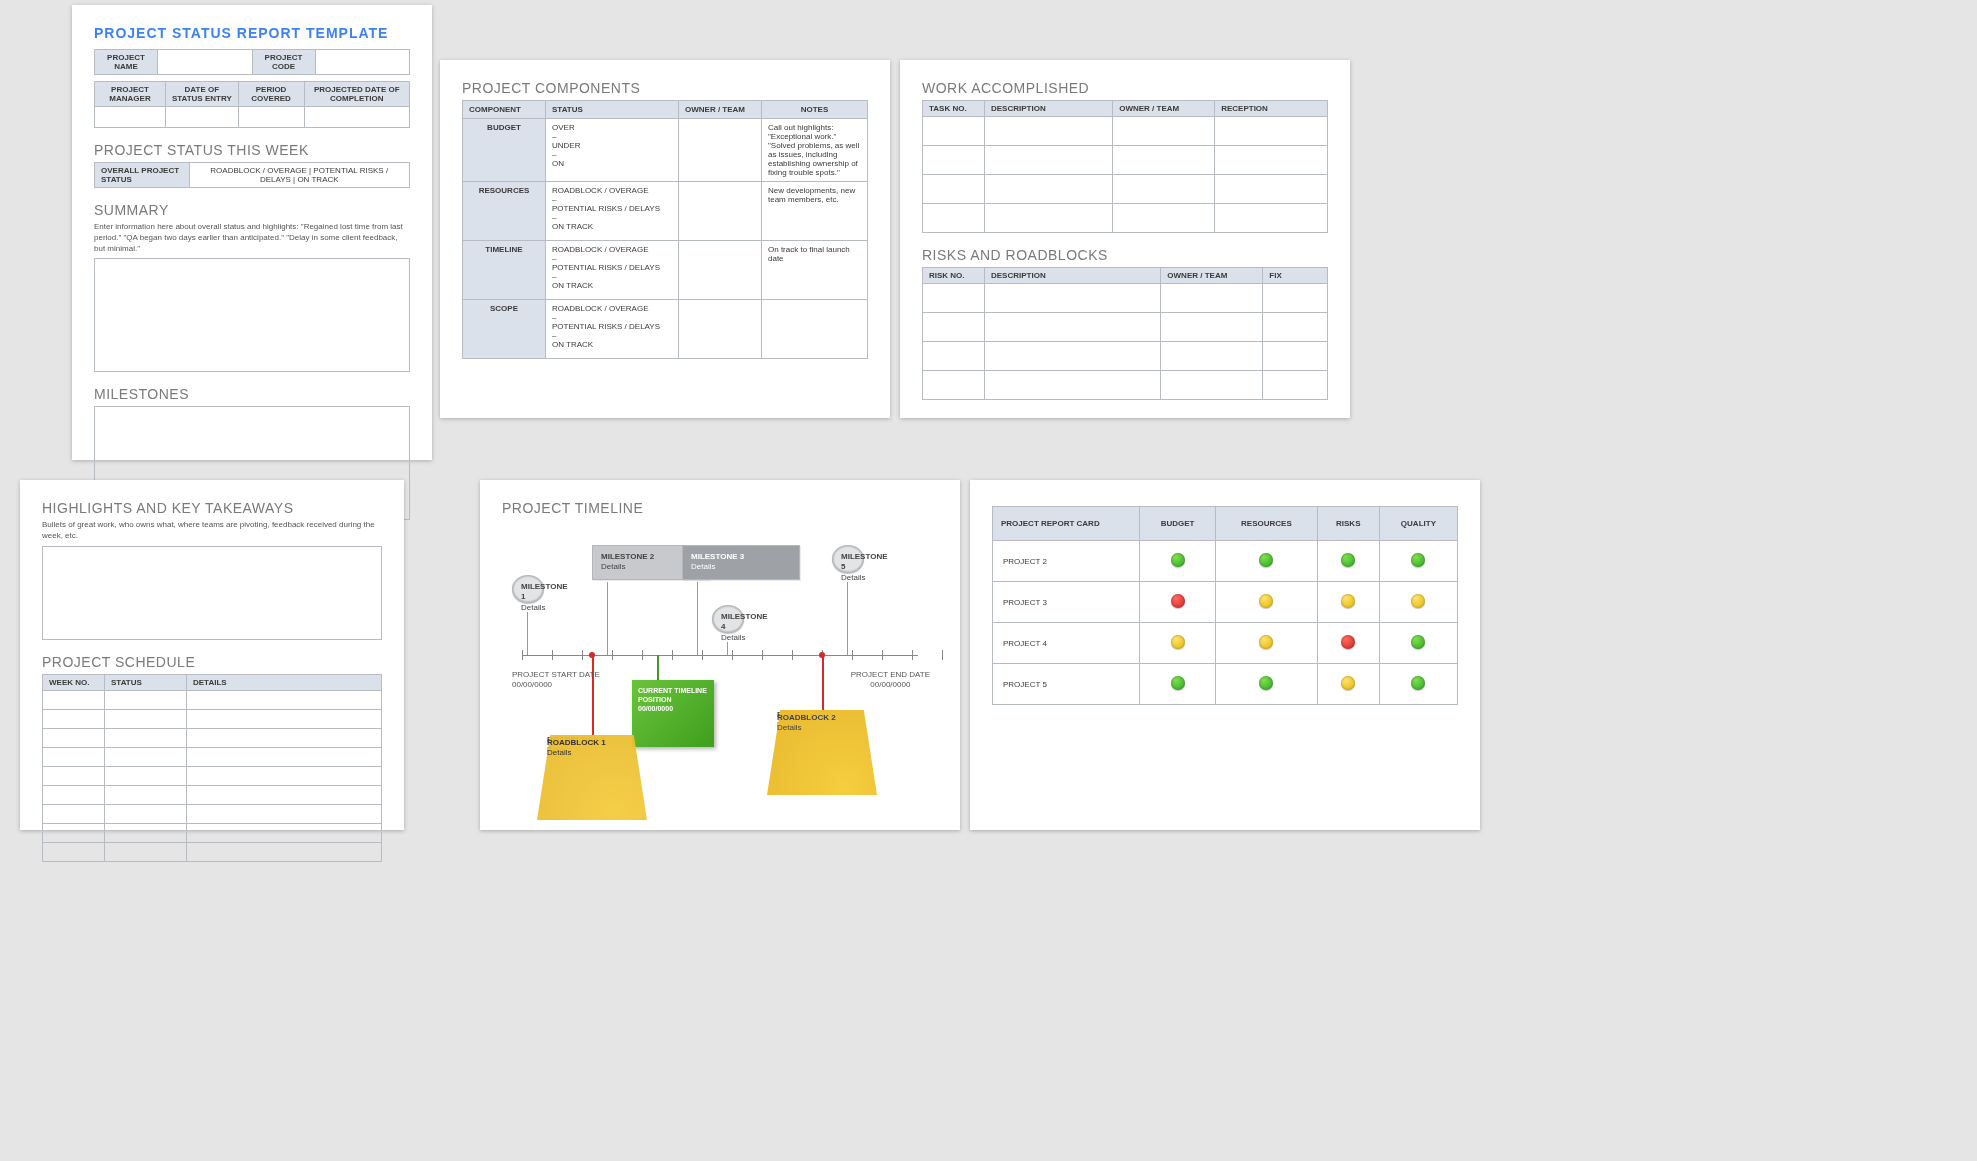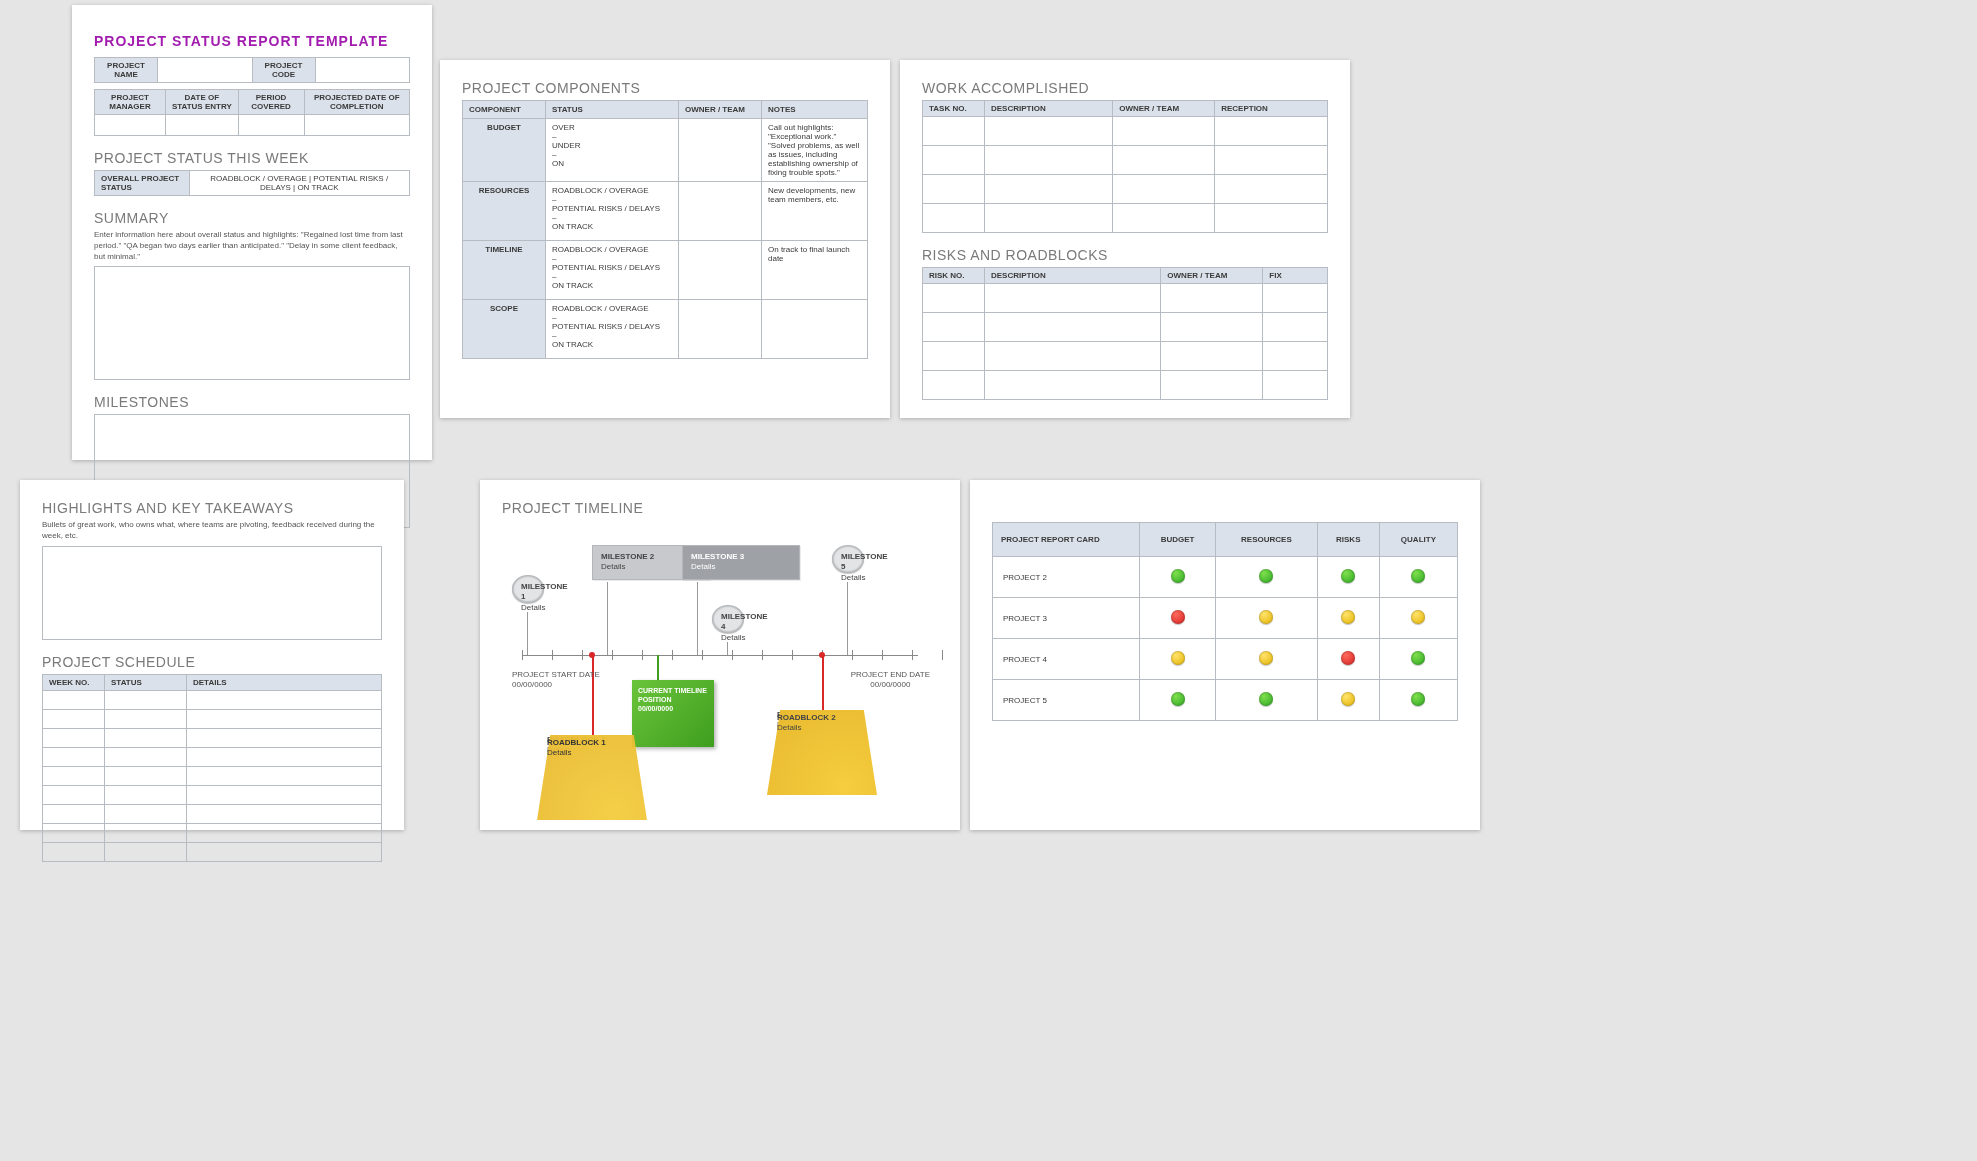--- a/index.html
+++ b/index.html
@@ -1,19 +1,19 @@
 <!DOCTYPE html>
 <html><head>
 <meta charset="utf-8">
 <style>
 html,body{margin:0;padding:0;background:#e5e5e5;font-family:"Segoe UI",Arial,sans-serif;font-size:10px;color:#444}
 .stage{width:1977px;height:1161px;position:relative}
 .card{position:absolute;background:#fff;box-shadow:0 1px 4px rgba(0,0,0,.25)}
 .pad{padding:18px 22px}
-.title{font-size:14px;font-weight:600;color:#a21caf;letter-spacing:1px;margin:10px 0 8px}
+.title{font-size:14px;font-weight:600;color:#3b82f6;letter-spacing:1px;margin:2px 0 8px}
 table{border-collapse:collapse;width:100%}
 th,td{border:1px solid #b7bcc3;font-size:8px;color:#3a3a3a;text-align:left;vertical-align:top}
 th{background:#dbe1ea;font-weight:600;padding:4px 6px;text-align:center}
 td{padding:4px 6px}
 .rowhead{background:#dbe1ea;font-weight:600;text-align:center;width:70px}
 .sect{font-size:14px;font-weight:500;color:#7a7a7a;letter-spacing:.5px;margin:14px 0 4px}
 .hint{font-size:8px;color:#555;line-height:1.35;margin:2px 0}
 .box{border:1px solid #b7bcc3;height:110px;margin-top:4px}
 .box.tall{height:112px}
 .thin th,.thin td{padding:3px 5px}
@@ -97,21 +97,21 @@
 
 <div class="card" style="left:440px;top:60px;width:450px;height:358px">
  <div class="pad">
   <div class="sect" style="margin-top:2px">PROJECT COMPONENTS</div>
   <table>
    <tbody>
             <tr>
     <th style="width:60px;text-align:left;padding-left:6px">COMPONENT</th>
     <th style="width:120px;text-align:left;padding-left:6px">STATUS</th>
     <th style="width:70px;text-align:left;padding-left:6px">OWNER / TEAM</th>
-    <th style="text-align:left;padding-left:6px">NOTES</th>
+    <th style="text-align:center;padding-left:6px">NOTES</th>
    </tr>
    <tr>
               <td class="rowhead">BUDGET</td>
               <td style="white-space:pre-line;height:50px">OVER
 –
 UNDER
 –
 ON</td>
               <td></td>
               <td>Call out highlights: "Exceptional work." "Solved problems, as well as issues, including establishing ownership of fixing trouble spots."</td>
@@ -338,21 +338,21 @@
    <div class="rb-lbl" style="left:275px;top:193px"><b>ROADBLOCK 2</b><br><span>Details</span></div>
 
    <div class="cap" style="left:10px;top:150px"><span>PROJECT START DATE</span><br><span>00/00/0000</span></div>
    <div class="cap" style="right:8px;top:150px;text-align:center"><span>PROJECT END DATE</span><br><span>00/00/0000</span></div>
   </div>
  </div>
 </div>
 
 <div class="card" style="left:970px;top:480px;width:510px;height:350px">
  <div class="pad">
-  <table class="rc" style="margin-top:24px">
+  <table class="rc" style="margin-top:8px">
    <tbody>
             <tr>
     <th style="text-align:left;width:130px">PROJECT REPORT CARD</th>
     <th>BUDGET</th>
               <th>RESOURCES</th>
               <th>RISKS</th>
               <th>QUALITY</th>
    </tr>
    </tbody>
           <tbody id="rc-body">

